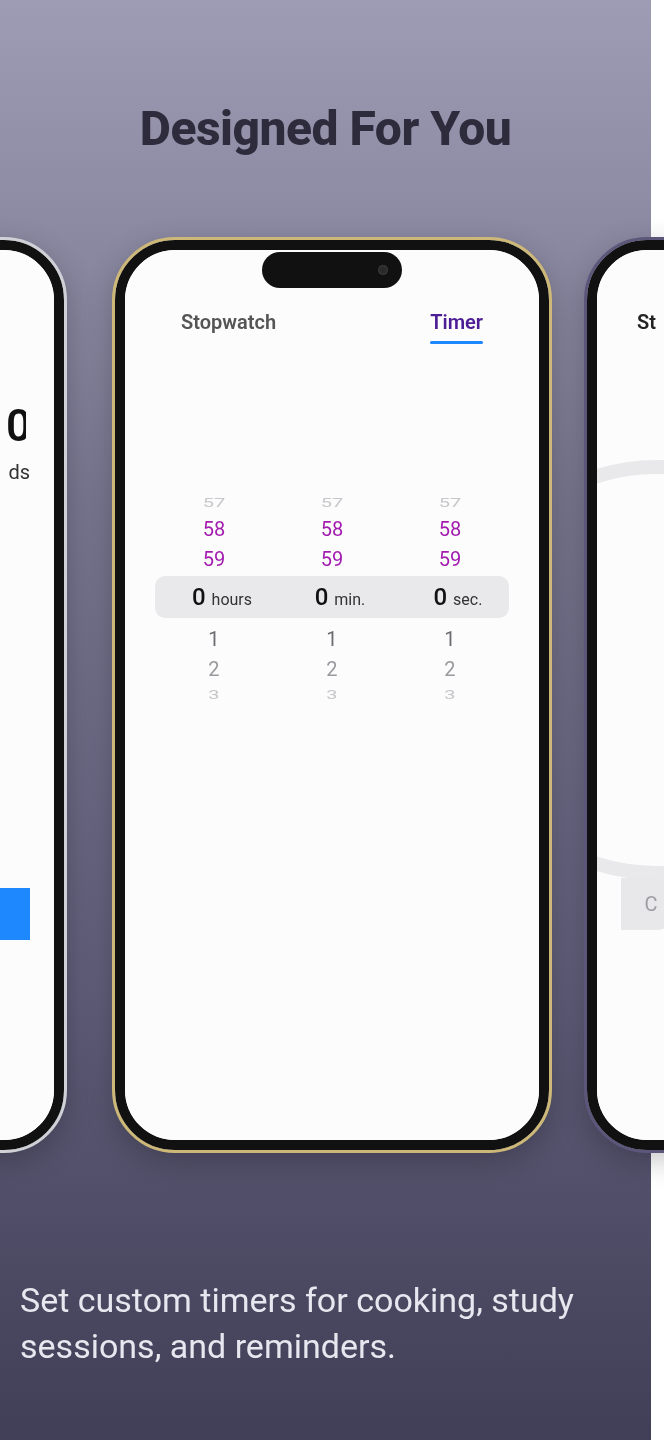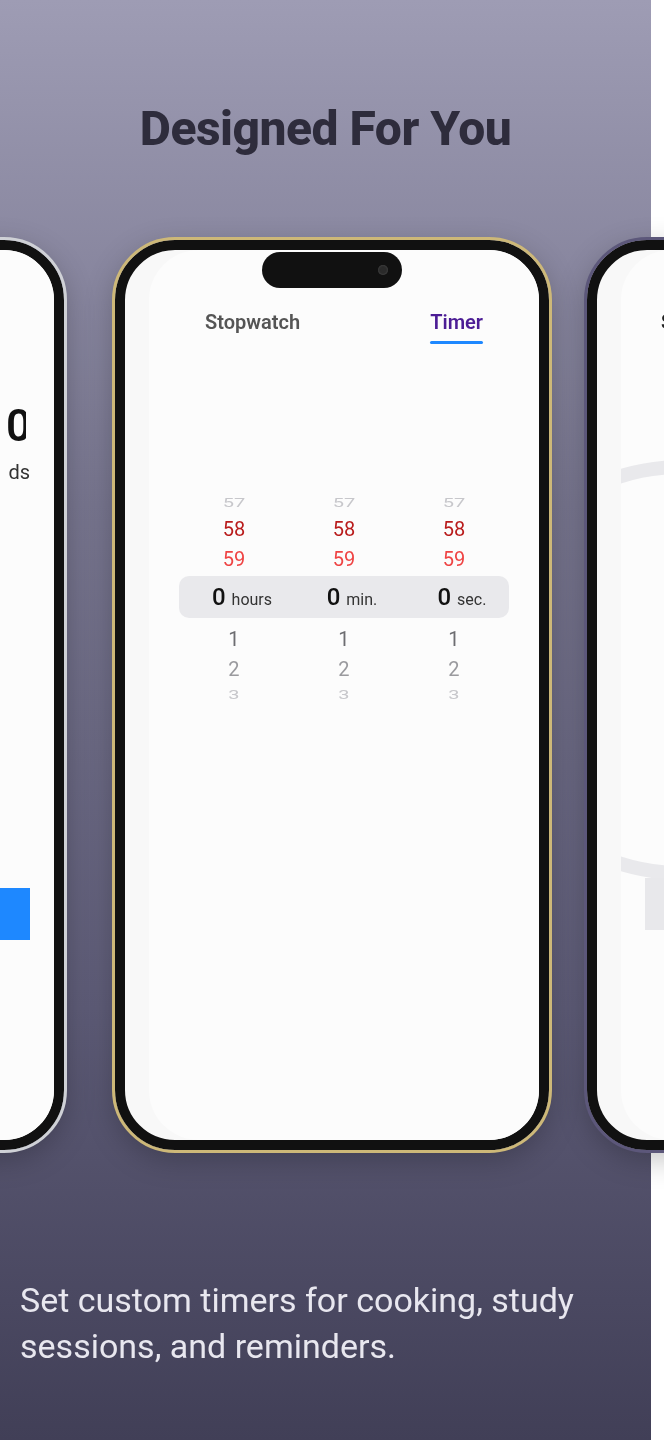--- a/index.html
+++ b/index.html
@@ -14,39 +14,39 @@
   .phone.center{left:115px;width:434px;height:910px;}
   .phone.center::after{content:"";position:absolute;inset:-3px;border-radius:63px;border:3px solid #cdb878;pointer-events:none;box-sizing:border-box;}
   
   .phone.left{left:-370px;width:434px;height:910px;}
   .phone.left::after{content:"";position:absolute;inset:-3px;border-radius:63px;border:3px solid #cfd1d6;pointer-events:none;box-sizing:border-box;}
   
   .phone.right{right:-370px;width:434px;height:910px;}
   .phone.right::after{content:"";position:absolute;inset:-3px;border-radius:63px;border:3px solid #5c577a;pointer-events:none;box-sizing:border-box;}
   .notch{position:absolute;top:12px;left:50%;transform:translateX(-50%);width:140px;height:36px;background:#111;border-radius:20px;}
   .notch .cam{position:absolute;right:14px;top:50%;transform:translateY(-50%);width:10px;height:10px;border-radius:50%;background:#2a2a2a;box-shadow:inset 0 0 2px #555;}
-  .screen{position:absolute;inset:10px;border-radius:50px;background:#fcfcfc;overflow:hidden;margin-left:24px;}
+  .screen{position:absolute;inset:10px;border-radius:50px;background:#fcfcfc;overflow:hidden;}
   
   .tabs{position:absolute;top:60px;left:0;right:0;display:flex;justify-content:space-between;padding:0 56px;}
   .tab{font-size:20px;font-weight:600;color:#222;position:relative;padding-bottom:8px;}
   .tab.inactive{color:#555;}
   .tab.active{color:#4c1d95;}
   .tab.active::after{content:"";position:absolute;left:0;right:0;bottom:-2px;height:3px;background:#1e88ff;border-radius:2px;}
   .picker{position:absolute;top:240px;left:30px;right:30px;height:210px;}
   .picker .highlight{position:absolute;top:86px;left:0;right:0;height:42px;background:#e9e9ec;border-radius:10px;}
   .col{position:absolute;top:0;bottom:0;width:33.33%;text-align:center;color:#6b6b6f;}
   .col.h{left:0;} .col.m{left:33.33%;} .col.s{left:66.66%;}
   .col .row{position:absolute;left:0;right:0;height:30px;line-height:30px;font-size:20px;}
   .col .sel{position:absolute;left:16px;right:0;top:86px;height:42px;line-height:42px;font-size:24px;color:#111;}
   .col .sel .num{font-weight:500;margin-right:6px;}
   .col .sel .lbl{font-size:16px;color:#333;}
   
   .r57{top:-2px;font-size:11px;color:#c7c7cb;transform:scaleY(.6);}
-  .r58{top:24px;font-size:18px;color:#b91c1c;}
-  .r59{top:54px;font-size:20px;color:#ef4444;}
+  .r58{top:24px;font-size:18px;color:#a21caf;}
+  .r59{top:54px;font-size:20px;color:#a21caf;}
   .r1{top:134px;font-size:20px;color:#6d6d71;}
   .r2{top:164px;font-size:18px;color:#9a9a9e;}
   .r3{top:190px;font-size:11px;color:#c7c7cb;transform:scaleY(.6);}
   .startbtn{position:absolute;bottom:210px;left:50%;transform:translateX(-50%);width:130px;height:52px;border-radius:28px;background:#e8e8eb;color:#9e9ea2;font-size:20px;display:flex;align-items:center;justify-content:center;}
   
   .left .zero{position:absolute;top:150px;right:28px;font-size:44px;font-weight:600;color:#111;height:50px;overflow:hidden;width:20px;text-align:right;}
   .left .ds{position:absolute;top:210px;right:24px;font-size:20px;color:#333;}
   .left .bluebtn{position:absolute;bottom:200px;right:24px;width:60px;height:52px;border-radius:28px 0 0 28px;background:#1e88ff;}
   
   .right .sto{position:absolute;top:60px;left:40px;font-size:20px;font-weight:600;color:#222;}

